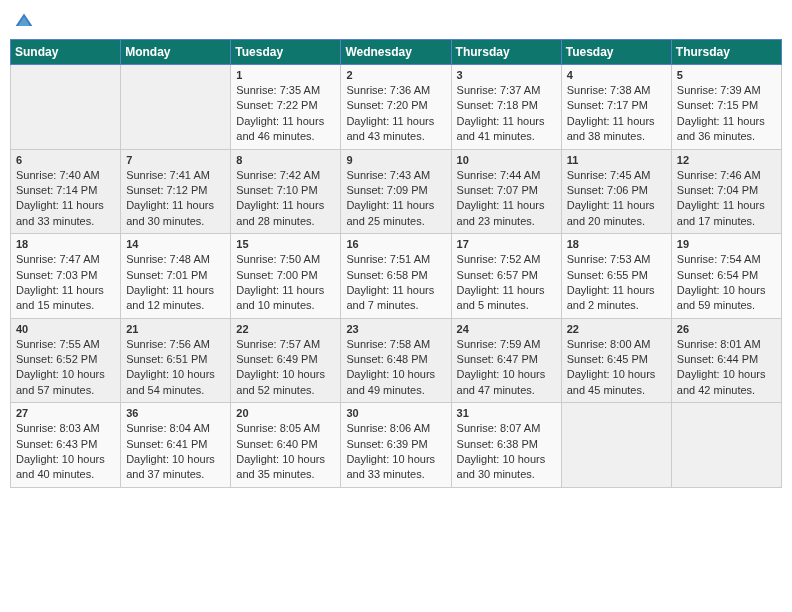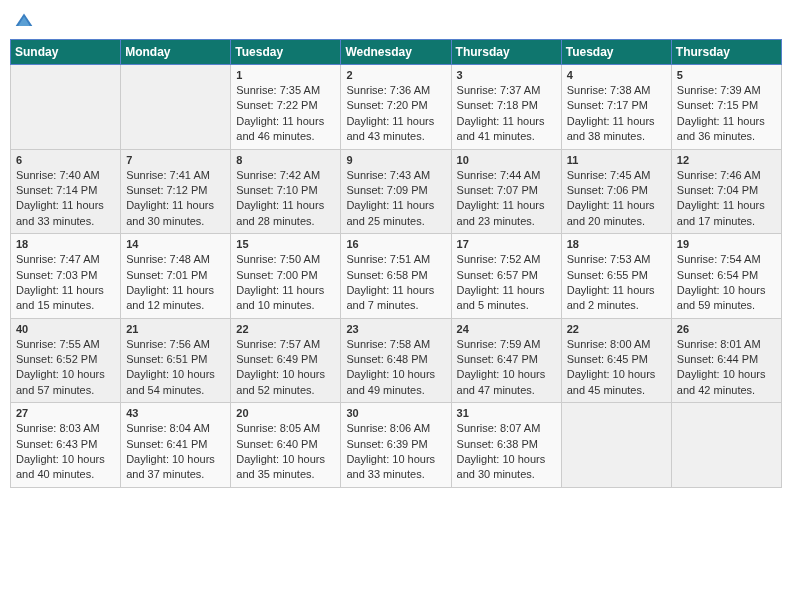--- a/index.html
+++ b/index.html
@@ -240,21 +240,21 @@
           <span class="day-number">26</span>
           <div class="day-info">Sunrise: 8:01 AM<br>Sunset: 6:44 PM<br>Daylight: 10 hours and 42 minutes.</div>
         </td>
       </tr>
       <tr>
         <td>
           <span class="day-number">27</span>
           <div class="day-info">Sunrise: 8:03 AM<br>Sunset: 6:43 PM<br>Daylight: 10 hours and 40 minutes.</div>
         </td>
         <td>
-          <span class="day-number">43</span>
+          <span class="day-number">36</span>
           <div class="day-info">Sunrise: 8:04 AM<br>Sunset: 6:41 PM<br>Daylight: 10 hours and 37 minutes.</div>
         </td>
         <td>
           <span class="day-number">20</span>
           <div class="day-info">Sunrise: 8:05 AM<br>Sunset: 6:40 PM<br>Daylight: 10 hours and 35 minutes.</div>
         </td>
         <td>
           <span class="day-number">30</span>
           <div class="day-info">Sunrise: 8:06 AM<br>Sunset: 6:39 PM<br>Daylight: 10 hours and 33 minutes.</div>
         </td>

